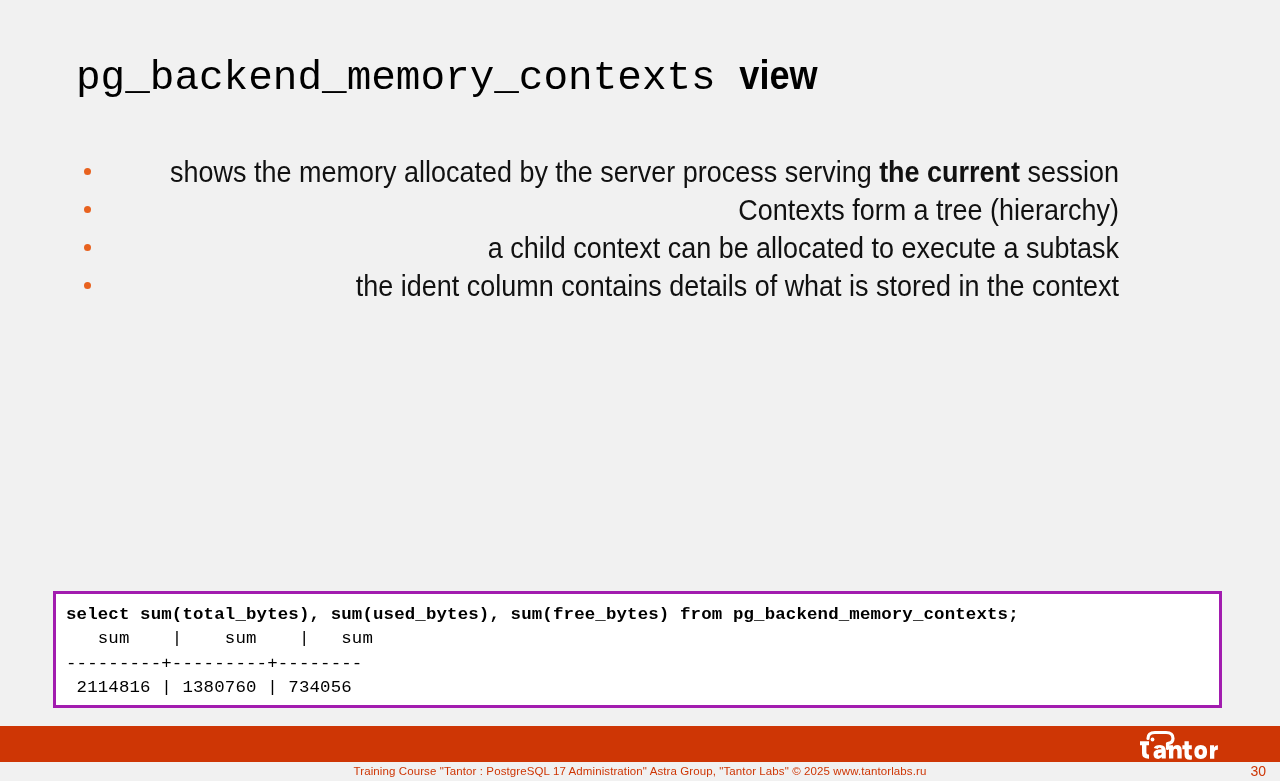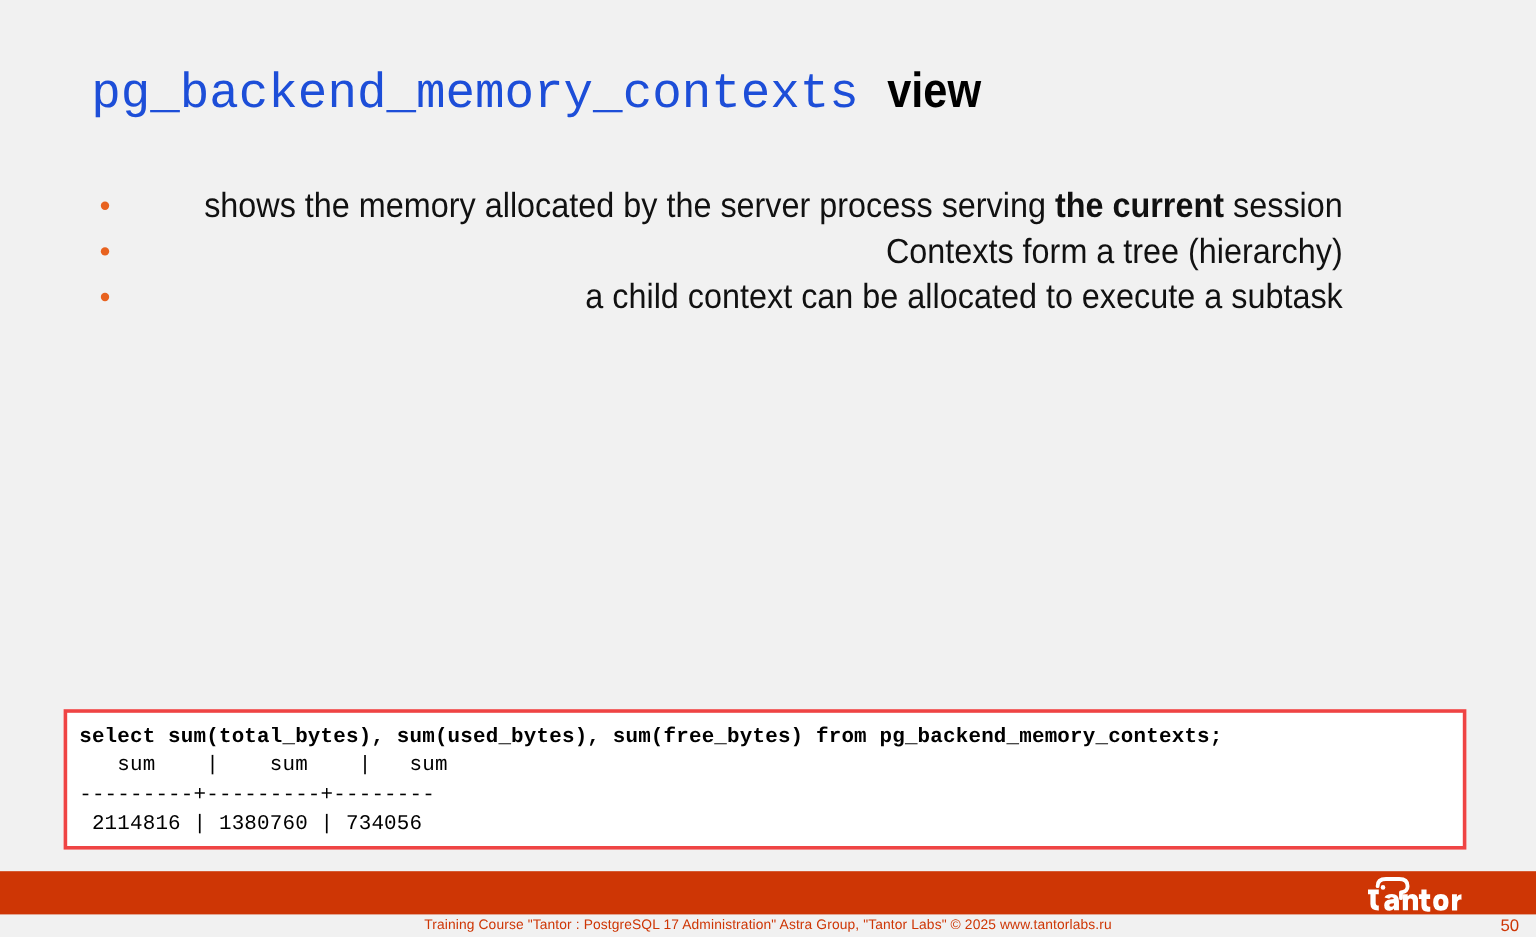--- a/index.html
+++ b/index.html
@@ -27,21 +27,21 @@
     left: 76px;
     top: 52px;
     display: flex;
     align-items: baseline;
     white-space: nowrap;
   }
   .title-mono {
     font-family: "Liberation Mono", "DejaVu Sans Mono", monospace;
     font-size: 41px;
     line-height: 46px;
-    color: #1d4ed8;
+    color: #000000;
     letter-spacing: 0px;
   }
   .title-word {
     font-family: "Liberation Sans Narrow", "Liberation Sans", sans-serif;
     font-weight: bold;
     font-size: 41px;
     line-height: 46px;
     color: #000000;
     margin-left: 18px;
     transform: scaleX(0.88);
@@ -85,21 +85,21 @@
   }
 
   
   .code-box {
     position: absolute;
     left: 53px;
     top: 591px;
     width: 1169px;
     height: 117px;
     background: #ffffff;
-    border: 3px solid #ef4444;
+    border: 3px solid #a21caf;
     box-sizing: border-box;
     overflow: hidden;
   }
   .code-pre {
     margin: 0;
     padding: 9px 0 0 10px;
     font-family: "Liberation Mono", "DejaVu Sans Mono", monospace;
     font-size: 17.4px;
     line-height: 24.4px;
     color: #000000;
@@ -173,20 +173,24 @@
       <span class="bullet-marker"></span>
       <span class="bullet-text">Contexts form a tree (hierarchy)</span>
     </div>
 
     <div class="bullet">
       <span class="bullet-marker"></span>
       <span class="bullet-text">a child context can be allocated to execute a subtask</span>
     </div>
 
 
+    <div class="bullet">
+      <span class="bullet-marker"></span>
+      <span class="bullet-text">the ident column contains details of what is stored in the context</span>
+    </div>
 
   </div>
 
   <div class="code-box">
     <pre class="code-pre"><span class="b">select sum(total_bytes), sum(used_bytes), sum(free_bytes) from pg_backend_memory_contexts;</span>
 <span>   sum    |    sum    |   sum</span>
 <span>---------+---------+--------</span>
 <span> 2114816 | 1380760 | 734056</span></pre>
   </div>
 
@@ -214,15 +218,15 @@
         <path d="M64.7 17.0 q6.4 0 6.4 7.0 q0 7.0 -6.4 7.0 q-6.4 0 -6.4 -7.0 q0 -7.0 6.4 -7.0 z
                  M64.7 21.0 q-2.1 0 -2.1 3.0 q0 3.0 2.1 3.0 q2.1 0 2.1 -3.0 q0 -3.0 -2.1 -3.0 z"></path>
 
         <path d="M74.0 17.3 h4.1 v2.1 q1.1 -2.3 3.8 -2.2 v4.5 q-3.6 -0.3 -3.6 3.2 v5.8 h-4.3 z"></path>
       </g>
     </svg>
   </div>
 
   <div class="footer-caption">Training Course "Tantor : PostgreSQL 17 Administration" Astra Group, "Tantor Labs" © 2025  www.tantorlabs.ru</div>
 
-  <div class="page-number">50</div>
+  <div class="page-number">30</div>
 
 </div>
 
 </body></html>

